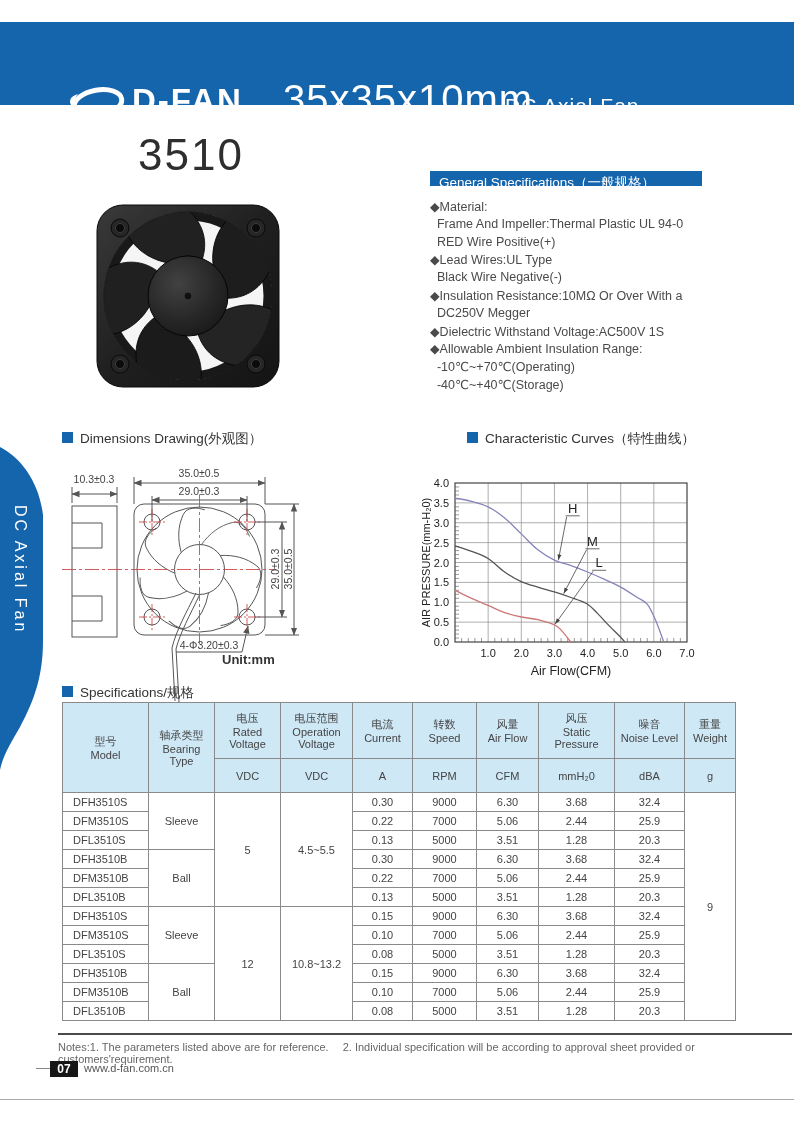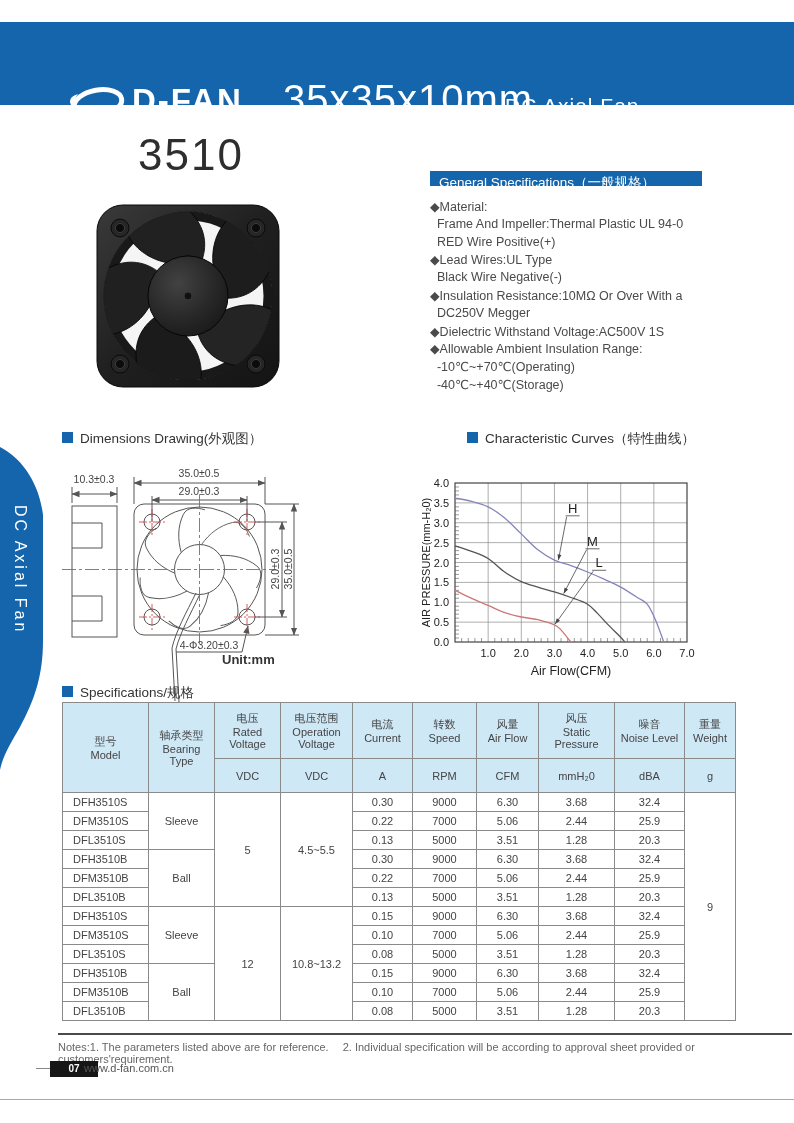--- a/index.html
+++ b/index.html
@@ -39,21 +39,21 @@
   .spec-table th { background:#cfe8f6; font-size:11px; padding:2px 1px; text-align:center; vertical-align:middle; }
   .spec-table tr.units th { height:34px; }
   .spec-table td { font-size:11px; height:19px; text-align:center; vertical-align:middle; }
   .spec-table td.md { text-align:left; padding-left:10px; }
   .spec-table { border:1px solid #5f5f5f; }
 
   
   .rule-top { position:absolute; left:58px; top:1033px; width:734px; height:2px; background:#4a4a4a; }
   .notes { position:absolute; left:58px; top:1041px; font-size:11px; color:#666; width:734px; }
   .notes .n2 { margin-left:14px; }
-  .page-badge { position:absolute; left:50px; top:1061px; width:48px; height:16px; background:#161616; color:#fff; font-size:10px; font-weight:bold; text-align:center; line-height:16px; }
+  .page-badge { position:absolute; left:50px; top:1061px; width:28px; height:16px; background:#161616; color:#fff; font-size:12px; font-weight:bold; text-align:center; line-height:16px; }
   .badge-line { position:absolute; left:36px; top:1068px; width:14px; height:1px; background:#888; }
   .website { position:absolute; left:84px; top:1062px; font-size:11px; color:#555; }
   .rule-bottom { position:absolute; left:0; top:1099px; width:794px; height:1px; background:#aaa; }
 
   svg text { font-family:"Liberation Sans","DejaVu Sans",sans-serif; }
 </style>
 </head>
 <body>
 
 <div class="page">

